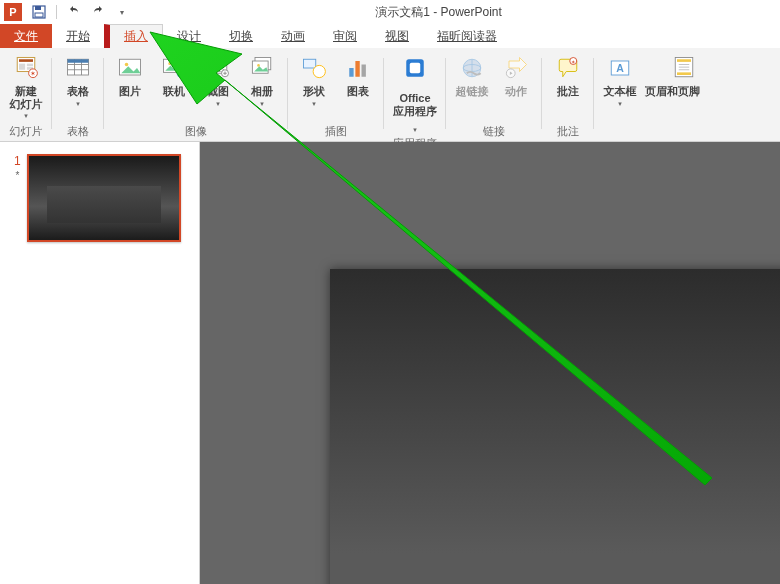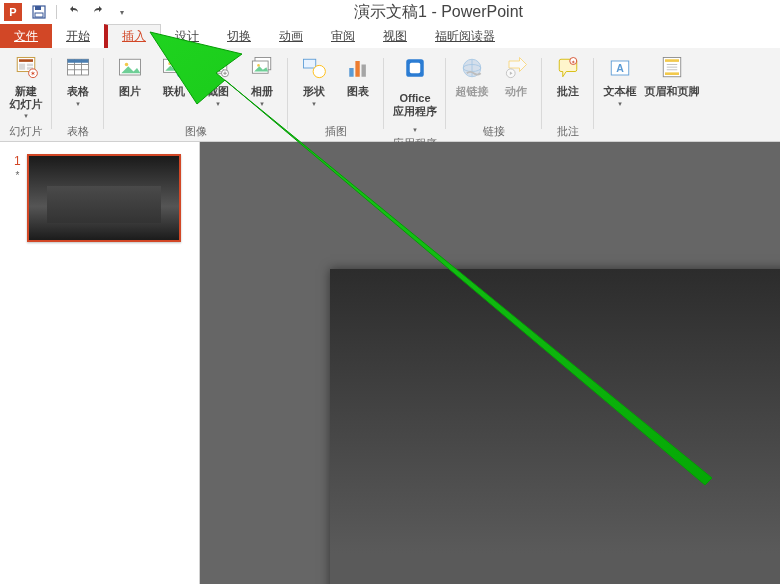--- a/index.html
+++ b/index.html
@@ -3,26 +3,26 @@
 <meta charset="utf-8">
 <style>
   * { box-sizing: border-box; margin: 0; padding: 0; }
   body { font-family: "Microsoft YaHei", "Segoe UI", sans-serif; font-size: 12px; background: #fff; width: 780px; height: 584px; overflow: hidden; position: relative; }
   
   .titlebar { height: 24px; background: #fff; display: flex; align-items: center; padding: 0 4px; }
   .titlebar .logo { width: 18px; height: 18px; background: #d24726; display: flex; align-items: center; justify-content: center; color: #fff; font-weight: bold; font-size: 11px; }
   .titlebar .qat { display: flex; align-items: center; gap: 6px; margin-left: 8px; }
   .titlebar .qat-btn { width: 18px; height: 18px; display: flex; align-items: center; justify-content: center; color: #555; }
   .titlebar .qat-sep { width: 1px; height: 14px; background: #ccc; margin: 0 2px; }
-  .titlebar .title { flex: 1; text-align: center; font-size: 16px; color: #444; padding-right: 30px; }
+  .titlebar .title { flex: 1; text-align: center; font-size: 12px; color: #444; padding-right: 30px; }
   
   .tabs { height: 24px; background: #fff; display: flex; align-items: stretch; }
   .tab { padding: 0 14px; display: flex; align-items: center; font-size: 12px; color: #444; cursor: pointer; text-decoration: underline; }
   .tab.file { background: #d24726; color: #fff; }
-  .tab.active { background: #f3f3f3; border-top: 1px solid #d0d0d0; border-left: 4px solid #b91c1c; border-right: 1px solid #d0d0d0; color: #d24726; }
+  .tab.active { background: #f3f3f3; border-top: 1px solid #d0d0d0; border-left: 6px solid #b91c1c; border-right: 1px solid #d0d0d0; color: #d24726; }
   
   .ribbon { height: 94px; background: #f3f3f3; border-bottom: 1px solid #d0d0d0; display: flex; }
   .group { display: flex; flex-direction: column; align-items: center; padding: 4px 6px 2px 6px; position: relative; }
   .group::after { content: ''; position: absolute; right: 0; top: 10px; bottom: 12px; width: 1px; background: #d9d9d9; }
   .group:last-child::after { display: none; }
   .group-content { flex: 1; display: flex; align-items: flex-start; gap: 4px; }
   .group-label { font-size: 11px; color: #666; margin-top: 2px; }
   .btn-large { width: 40px; display: flex; flex-direction: column; align-items: center; gap: 1px; cursor: pointer; }
   .btn-large .icon { width: 32px; height: 32px; display: flex; align-items: center; justify-content: center; }
   .btn-large .label { font-size: 11px; color: #444; text-align: center; line-height: 1.15; white-space: nowrap; font-weight: bold; }
@@ -274,21 +274,21 @@
       <div class="btn-large">
         <span class="icon">
           <svg class="ic" viewBox="0 0 32 32">
               <rect x="6" y="8" width="20" height="16" fill="#fff" stroke="#5b9bd5"></rect>
               <text x="16" y="21" font-size="12" fill="#5b9bd5" text-anchor="middle" font-weight="bold">A</text>
             </svg>
         </span>
         <span class="label">文本框</span>
         <span class="dd">▾</span>
       </div>
-      <div class="btn-large" style="width:56px;">
+      <div class="btn-large" style="width:56px;align-items:flex-end;">
         <span class="icon">
           <svg class="ic" viewBox="0 0 32 32">
               <rect x="6" y="4" width="20" height="22" fill="#fff" stroke="#888"></rect>
               <rect x="8" y="6" width="16" height="3" fill="#f2c94c"></rect>
               <rect x="8" y="21" width="16" height="3" fill="#f2c94c"></rect>
               <line x1="10" y1="12" x2="22" y2="12" stroke="#bbb"></line>
               <line x1="10" y1="15" x2="22" y2="15" stroke="#bbb"></line>
               <line x1="10" y1="18" x2="22" y2="18" stroke="#bbb"></line>
             </svg>
         </span>

